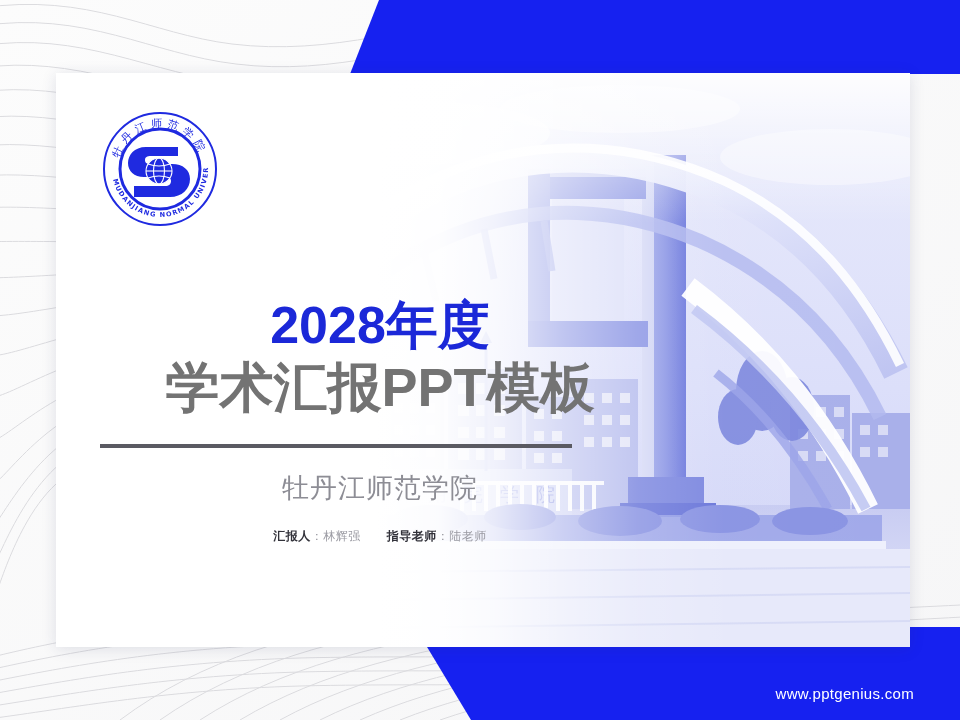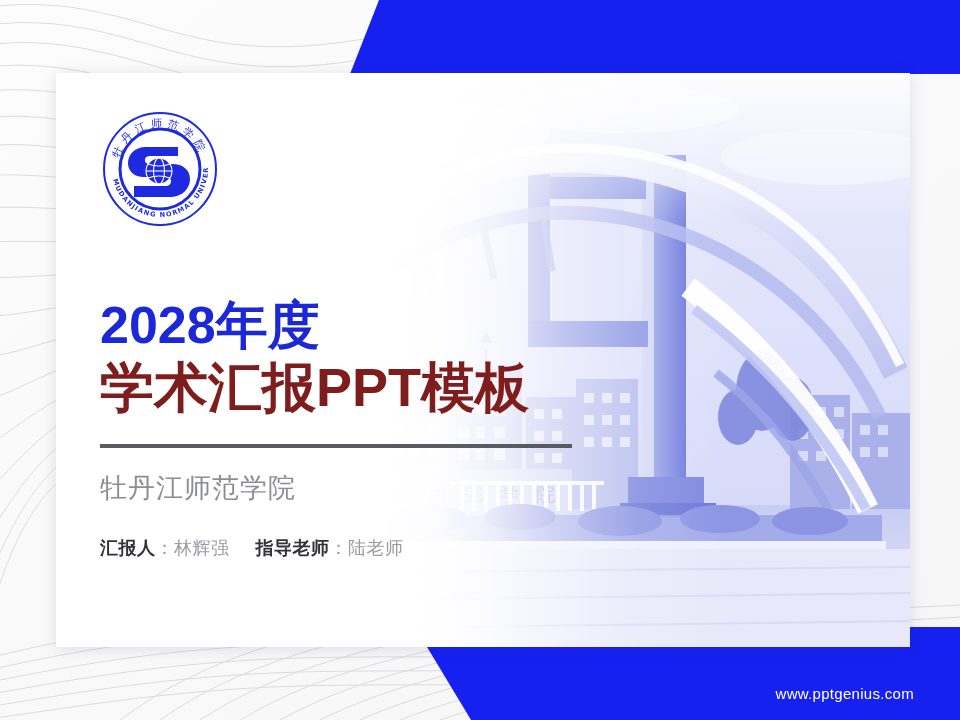--- a/index.html
+++ b/index.html
@@ -106,54 +106,55 @@
     height: 120px;
   }
   .logo svg { display:block; width:120px; height:120px; }
 
   
   .text-block {
     position: absolute;
     left: 44px;
     top: 225px;
     width: 560px;
+    text-align: center;
   }
   .title-year {
     font-size: 52px;
     font-weight: bold;
     color: #1b28d8;
     line-height: 1.06;
     letter-spacing: 0px;
     margin: 0;
     white-space: nowrap;
   }
   .title-main {
     font-size: 54px;
     font-weight: bold;
-    color: #7f1d1d;
+    color: #737373;
     line-height: 1.12;
     margin: 4px 0 0 0;
     white-space: nowrap;
   }
   .divider {
     margin-top: 26px;
     width: 472px;
     height: 4px;
     background: #5a5a62;
   }
   .school {
     margin-top: 24px;
     font-size: 27px;
     color: #8d8d95;
     letter-spacing: 1px;
     line-height: 1.2;
   }
   .presenter {
-    margin-top: 32px;
-    font-size: 18px;
+    margin-top: 24px;
+    font-size: 12px;
     color: #9a9aa2;
     letter-spacing: 0.5px;
     white-space: nowrap;
   }
   .presenter b {
     color: #32323a;
     font-weight: bold;
   }
   .presenter .gap {
     display: inline-block;

